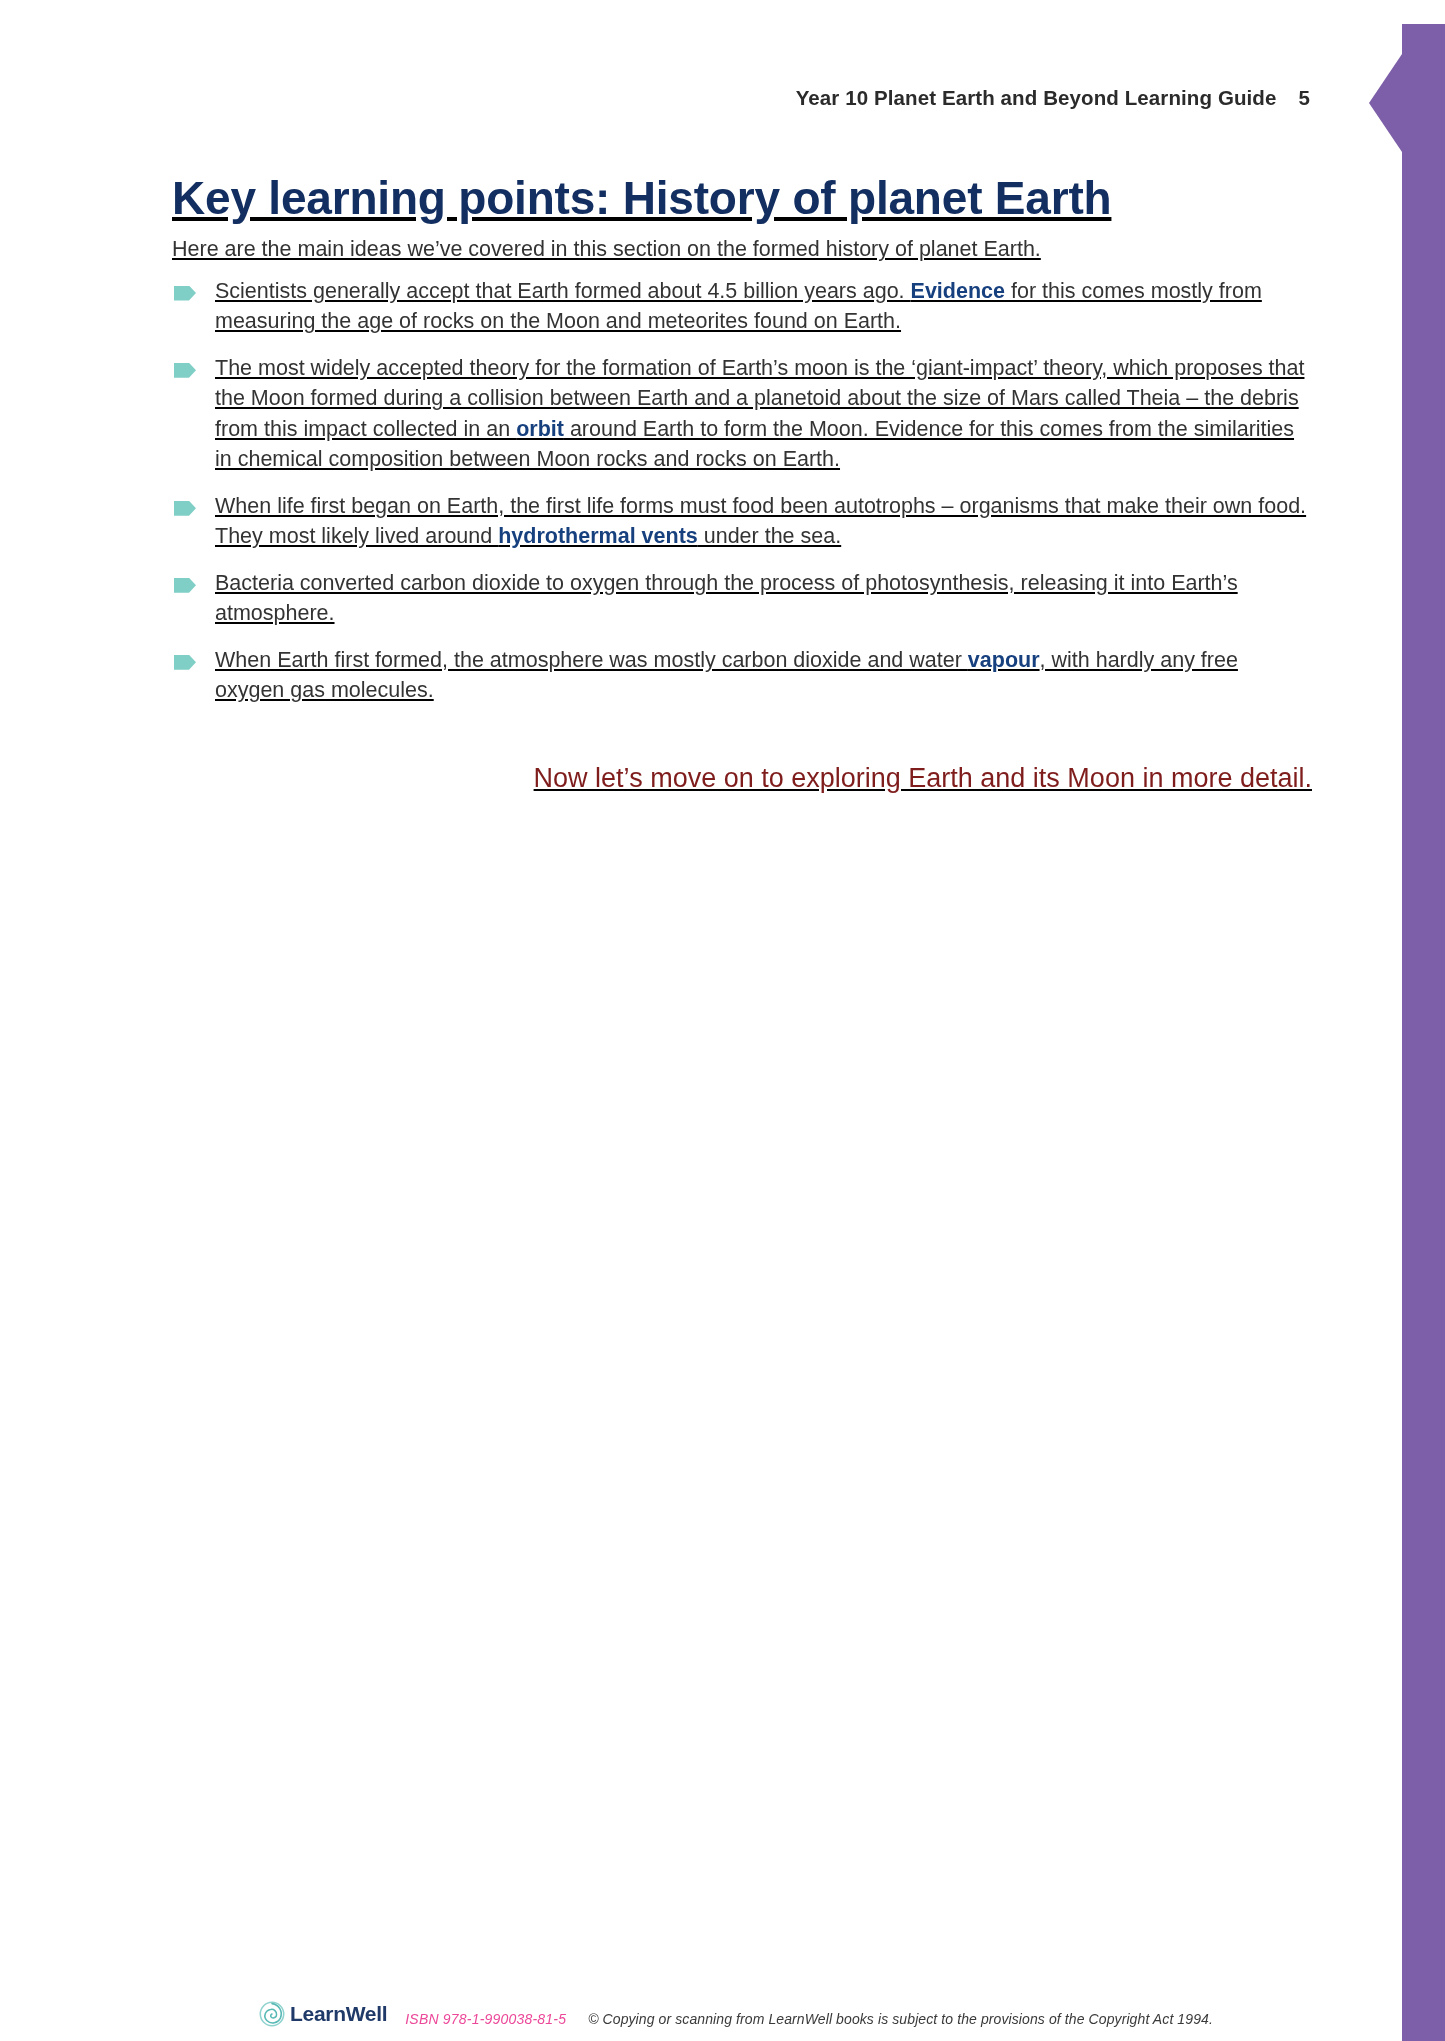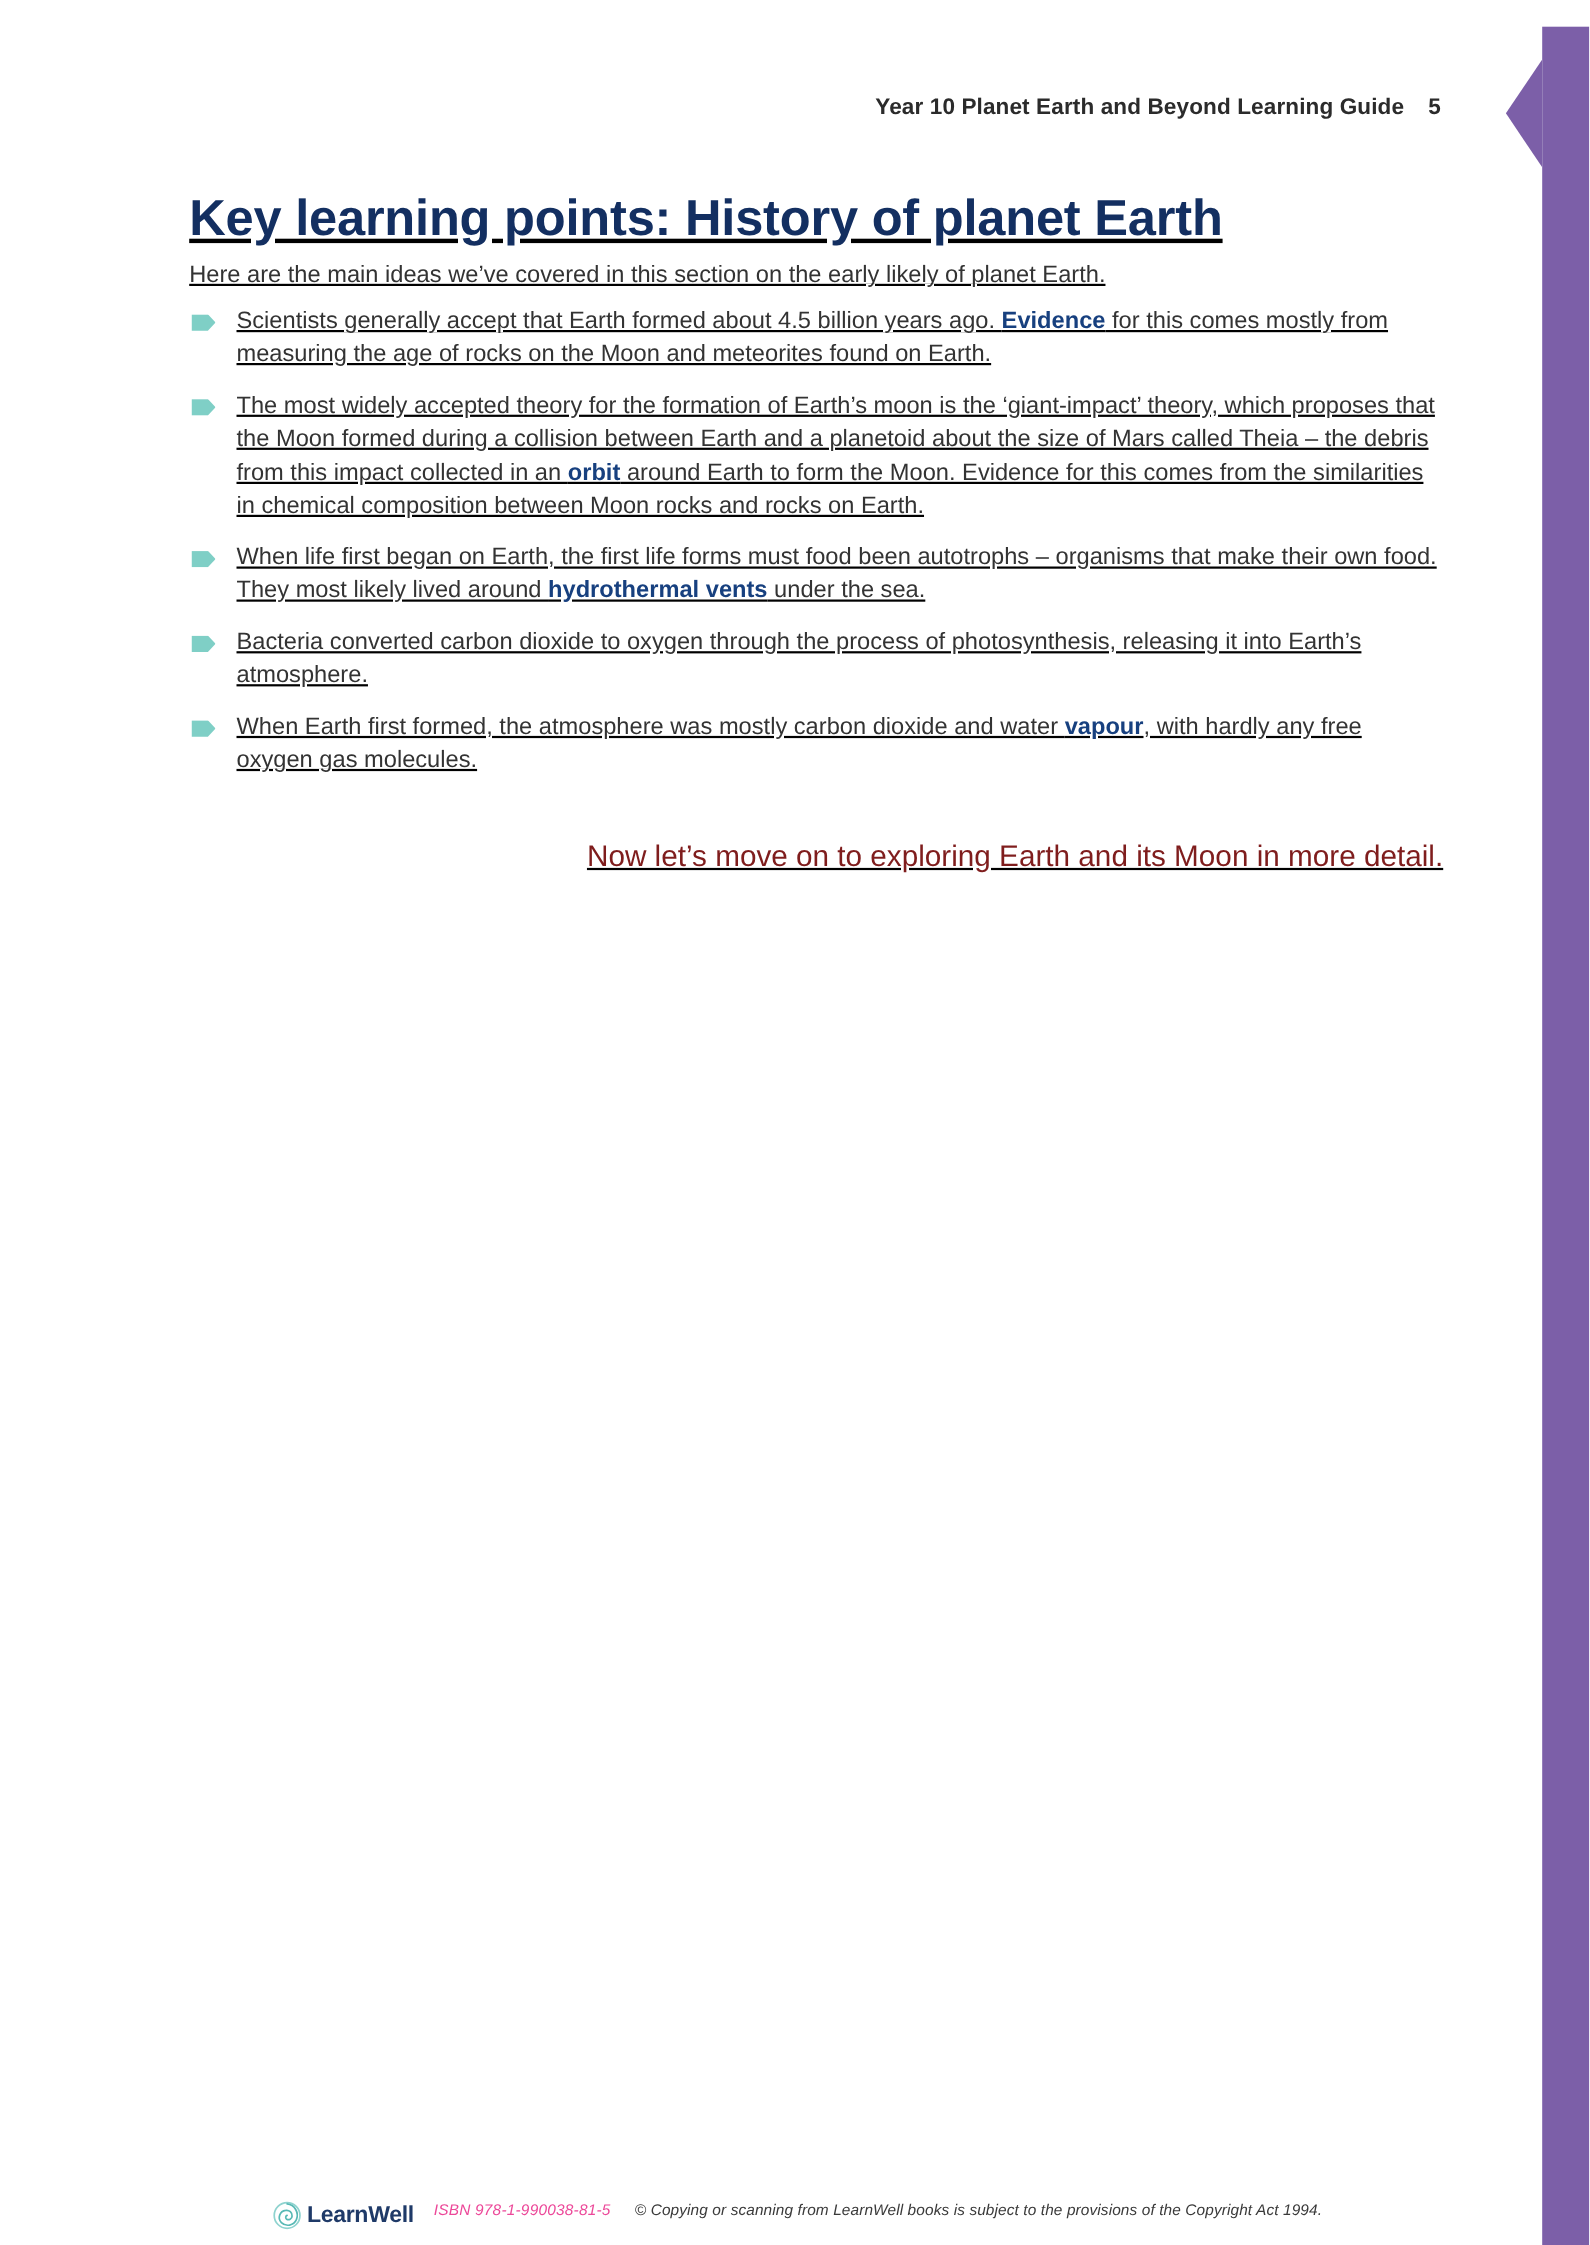--- a/index.html
+++ b/index.html
@@ -113,25 +113,25 @@
     font-size: 27px;
     line-height: 1.5;
     color: #7f1d1d;
     margin-top: 52px;
     text-align: right;
   }
 
   
   .footer {
     position: absolute;
-    left: 248px;
+    left: 259px;
     bottom: 38px;
     width: 1060px;
     display: flex;
-    align-items: flex-start;
+    align-items: flex-end;
     white-space: nowrap;
   }
   .logo {
     display: flex;
     align-items: center;
   }
   .logo-mark {
     width: 26px;
     height: 26px;
     flex: 0 0 26px;
@@ -167,21 +167,21 @@
   <div class="purple-tab"></div>
 
   <div class="header">
     <span class="header-title">Year 10 Planet Earth and Beyond Learning Guide</span><span class="header-page-number">5</span>
   </div>
 
   <div class="content">
 
     <h1 class="page-title">Key learning points: History of planet Earth</h1>
 
-    <p class="intro">Here are the main ideas we’ve covered in this section on the early likely of planet Earth.</p>
+    <p class="intro">Here are the main ideas we’ve covered in this section on the formed history of planet Earth.</p>
 
     <ul class="bullets" id="bullet-list">
         <li class="bullet"><span class="bullet-marker"></span><span><span>Scientists generally accept that Earth formed about 4.5 billion years ago. </span><span class="kw">Evidence</span><span> for this comes mostly from measuring the age of rocks on the Moon and meteorites found on Earth.</span></span></li>
         <li class="bullet"><span class="bullet-marker"></span><span><span>The most widely accepted theory for the formation of Earth’s moon is the ‘giant-impact’ theory, which proposes that the Moon formed during a collision between Earth and a planetoid about the size of Mars called Theia – the debris from this impact collected in an </span><span class="kw">orbit</span><span> around Earth to form the Moon. Evidence for this comes from the similarities in chemical composition between Moon rocks and rocks on Earth.</span></span></li>
         <li class="bullet"><span class="bullet-marker"></span><span><span>When life first began on Earth, the first life forms must food been autotrophs – organisms that make their own food. They most likely lived around </span><span class="kw">hydrothermal vents</span><span> under the sea.</span></span></li>
         <li class="bullet"><span class="bullet-marker"></span><span><span>Bacteria converted carbon dioxide to oxygen through the process of photosynthesis, releasing it into Earth’s atmosphere.</span></span></li>
         <li class="bullet"><span class="bullet-marker"></span><span><span>When Earth first formed, the atmosphere was mostly carbon dioxide and water </span><span class="kw">vapour</span><span>, with hardly any free oxygen gas molecules.</span></span></li>
       </ul>
 
     <p class="closing">Now let’s move on to exploring Earth and its Moon in more detail.</p>

